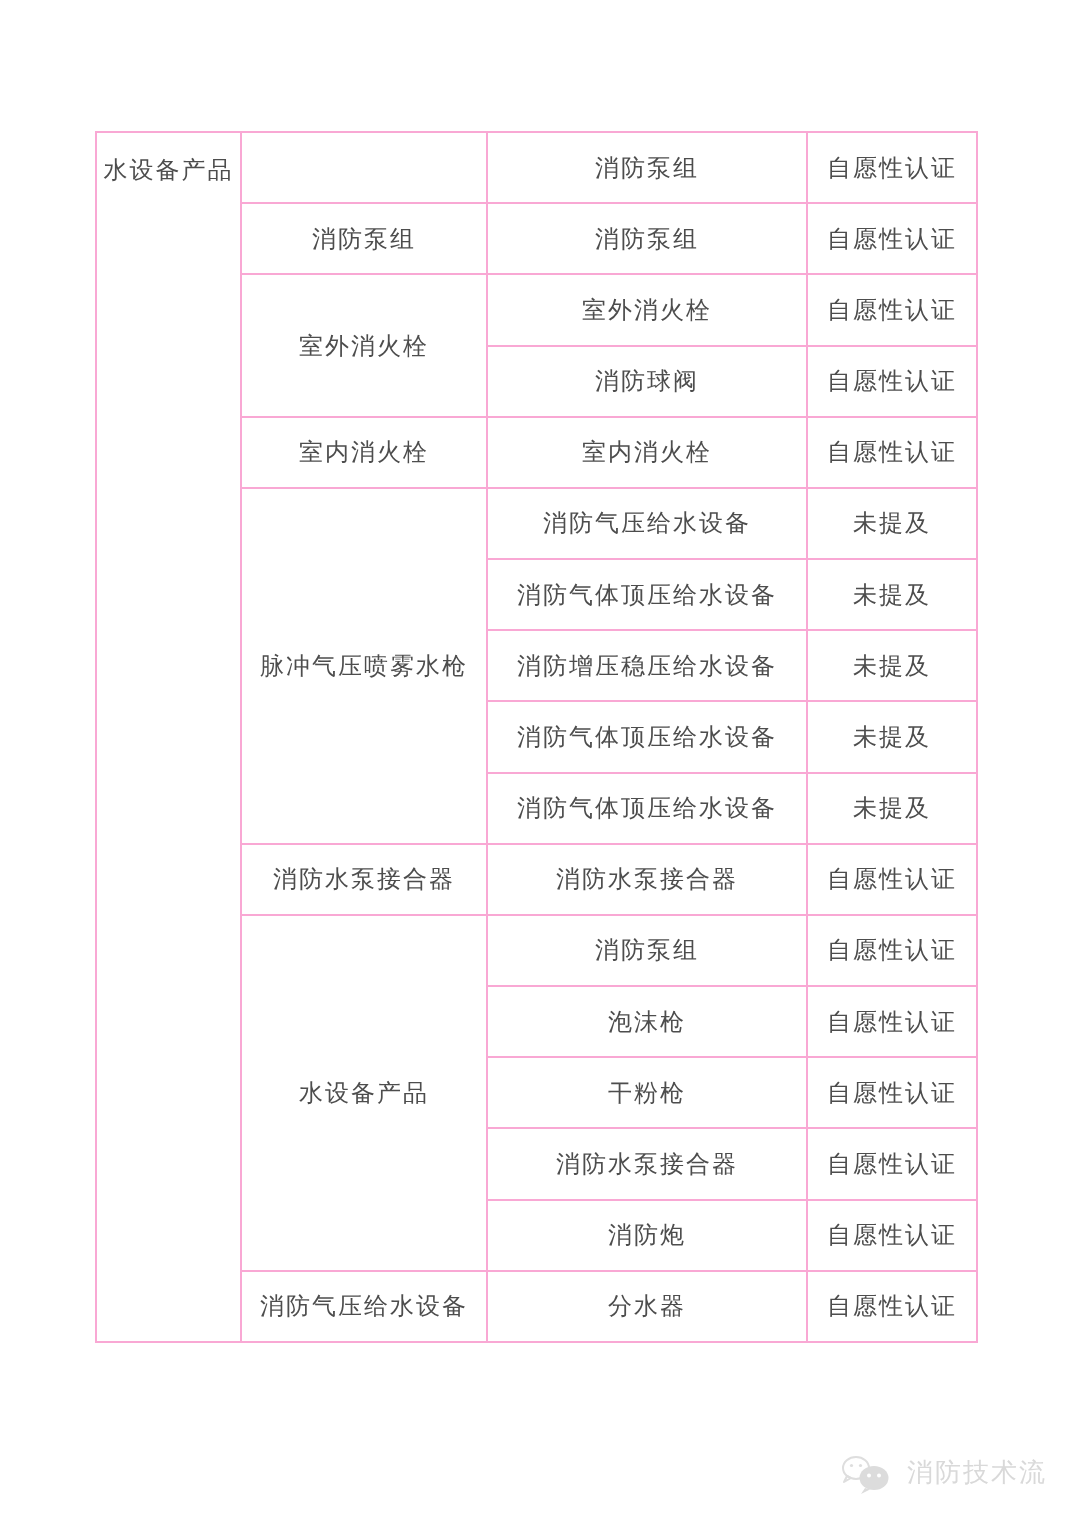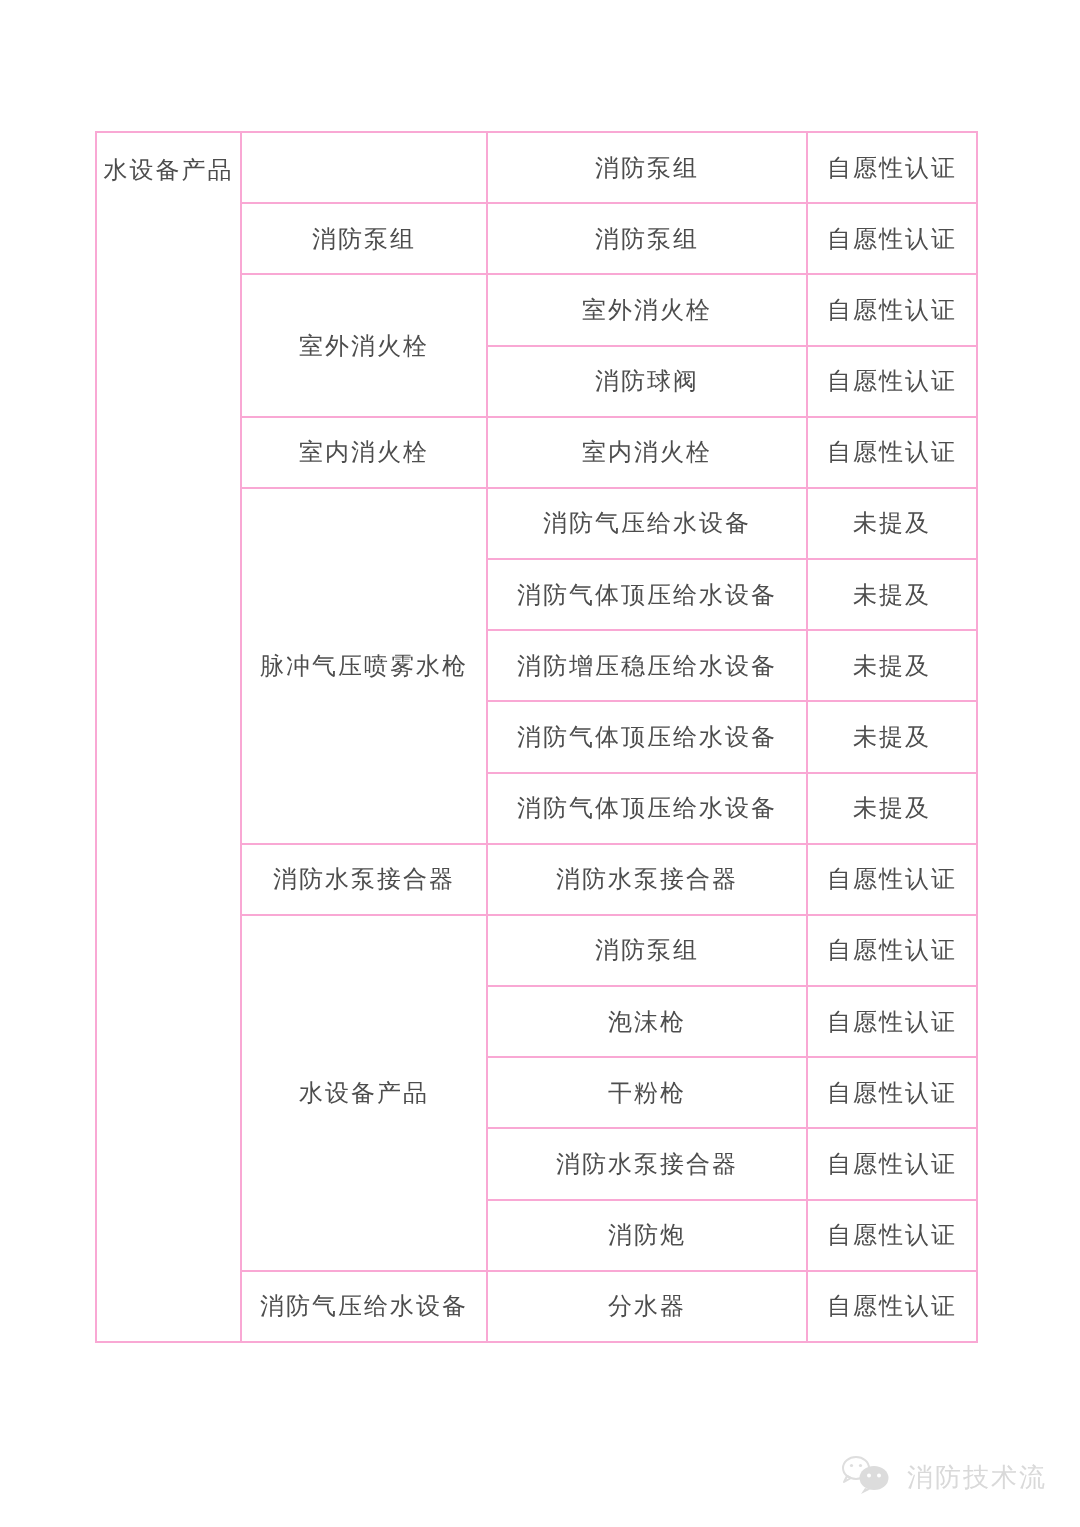--- a/index.html
+++ b/index.html
@@ -40,21 +40,21 @@
   .cert-table col.c4 { width: 170px; }
   .cert-table td.group-cell {
     vertical-align: top;
     padding-top: 22px;
   }
   .watermark {
     position: absolute;
     top: 1455px;
     right: 33px;
     display: flex;
-    align-items: flex-end;
+    align-items: flex-start;
     gap: 14px;
     color: #d9d9d9;
     font-size: 26px;
     letter-spacing: 2px;
     white-space: nowrap;
     user-select: none;
   }
   .watermark svg { display: block; }
 </style>
 </head>

